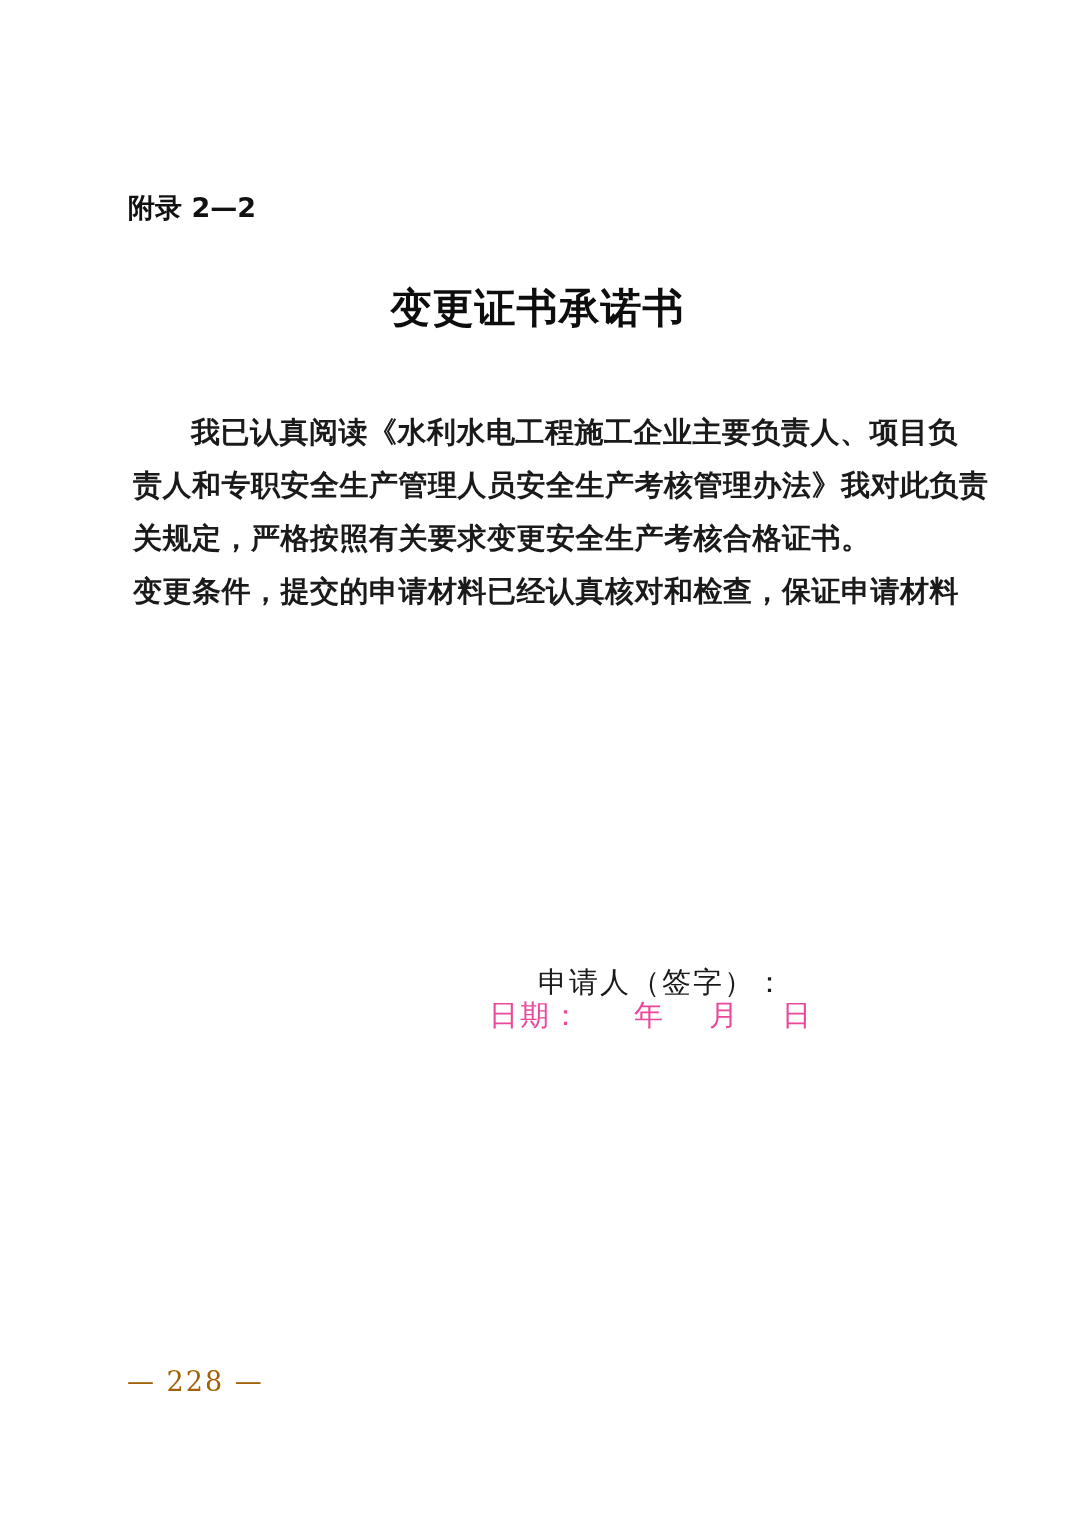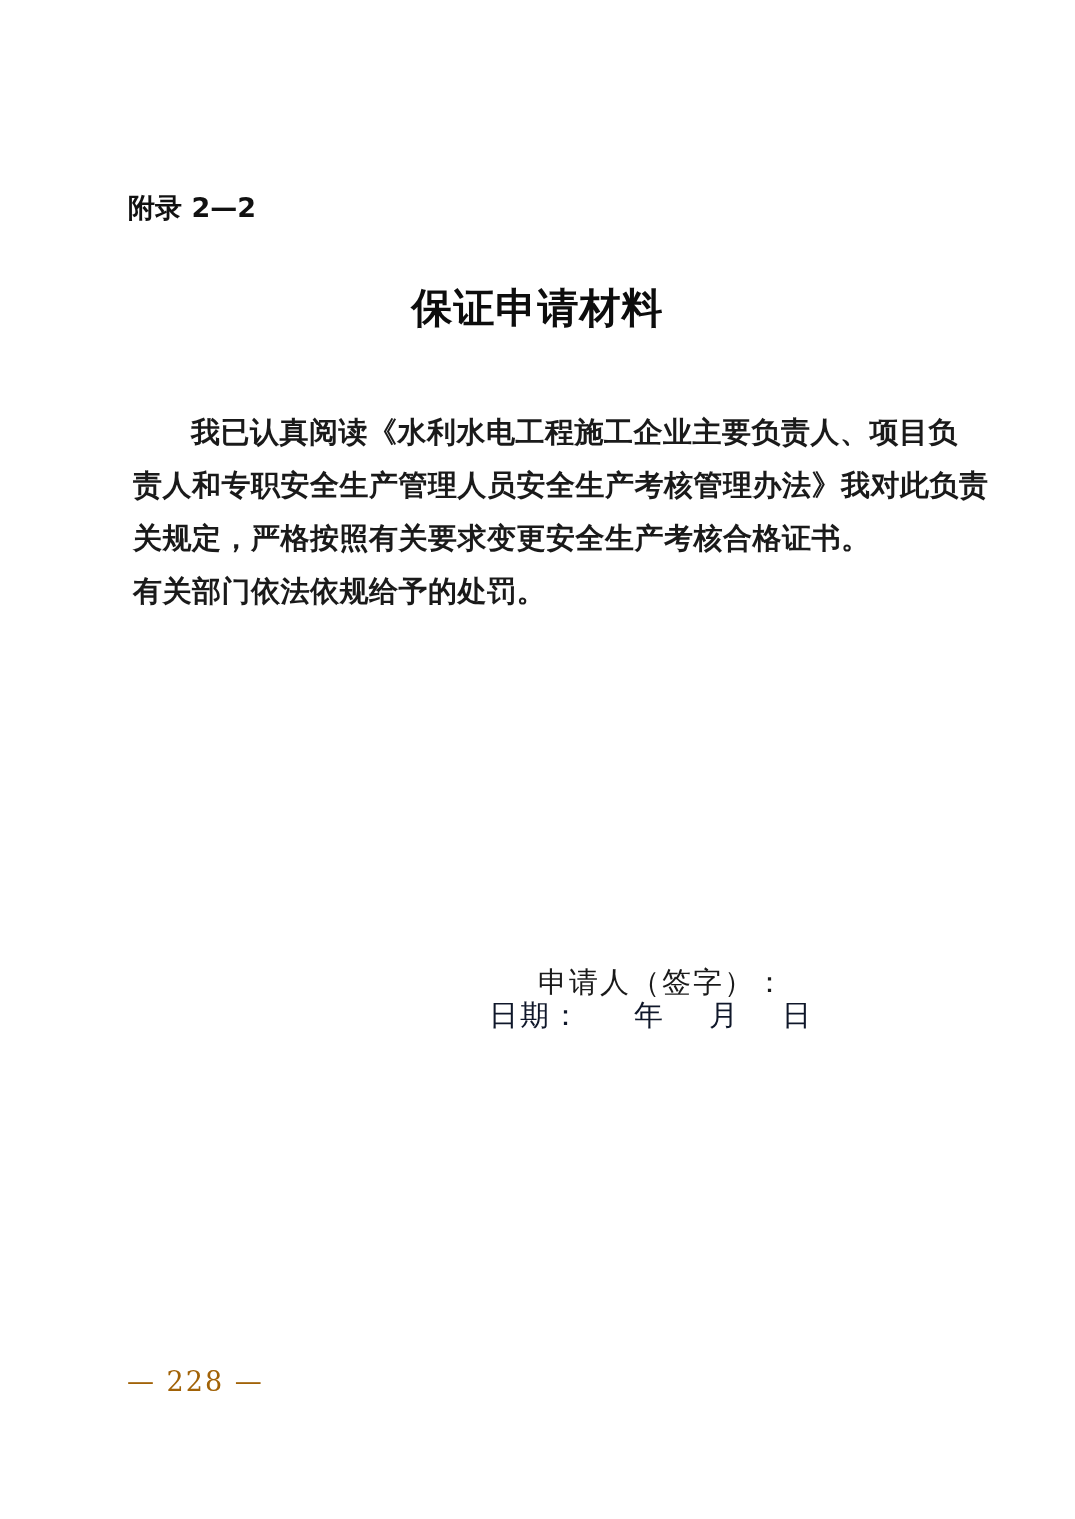--- a/index.html
+++ b/index.html
@@ -81,21 +81,21 @@
   }
   .sig-date-label,
   .sig-year,
   .sig-month,
   .sig-day {
     position: absolute;
     top: 997px;
     font-family: "DejaVu Serif", "Liberation Serif", serif;
     font-size: 29px;
     line-height: 36px;
-    color: #0f172a;
+    color: #ec4899;
     letter-spacing: 2px;
     white-space: nowrap;
   }
   .sig-date-label { left: 489px; }
   .sig-year       { left: 634px; }
   .sig-month      { left: 709px; }
   .sig-day        { left: 782px; }
   .page-number {
     position: absolute;
     left: 127px;
@@ -108,27 +108,27 @@
     white-space: nowrap;
   }
 </style>
 </head>
 <body>
 
 <div class="page">
 
   <div class="appendix-label">附录 2—2</div>
 
-  <div class="doc-title">保证申请材料</div>
+  <div class="doc-title">变更证书承诺书</div>
 
   <div class="body-block">
     <div class="body-line indent">我已认真阅读《水利水电工程施工企业主要负责人、项目负</div>
     <div class="body-line">责人和专职安全生产管理人员安全生产考核管理办法》我对此负责</div>
     <div class="body-line para-end">关规定，严格按照有关要求变更安全生产考核合格证书。</div>
-    <div class="body-line para-end">有关部门依法依规给予的处罚。</div>
+    <div class="body-line">变更条件，提交的申请材料已经认真核对和检查，保证申请材料</div>
   </div>
 
   <div class="sig-applicant">申请人（签字）：</div>
 
   <div class="sig-date-label">日期：</div>
   <div class="sig-year">年</div>
   <div class="sig-month">月</div>
   <div class="sig-day">日</div>
 
   <div class="page-number">— 228 —</div>

